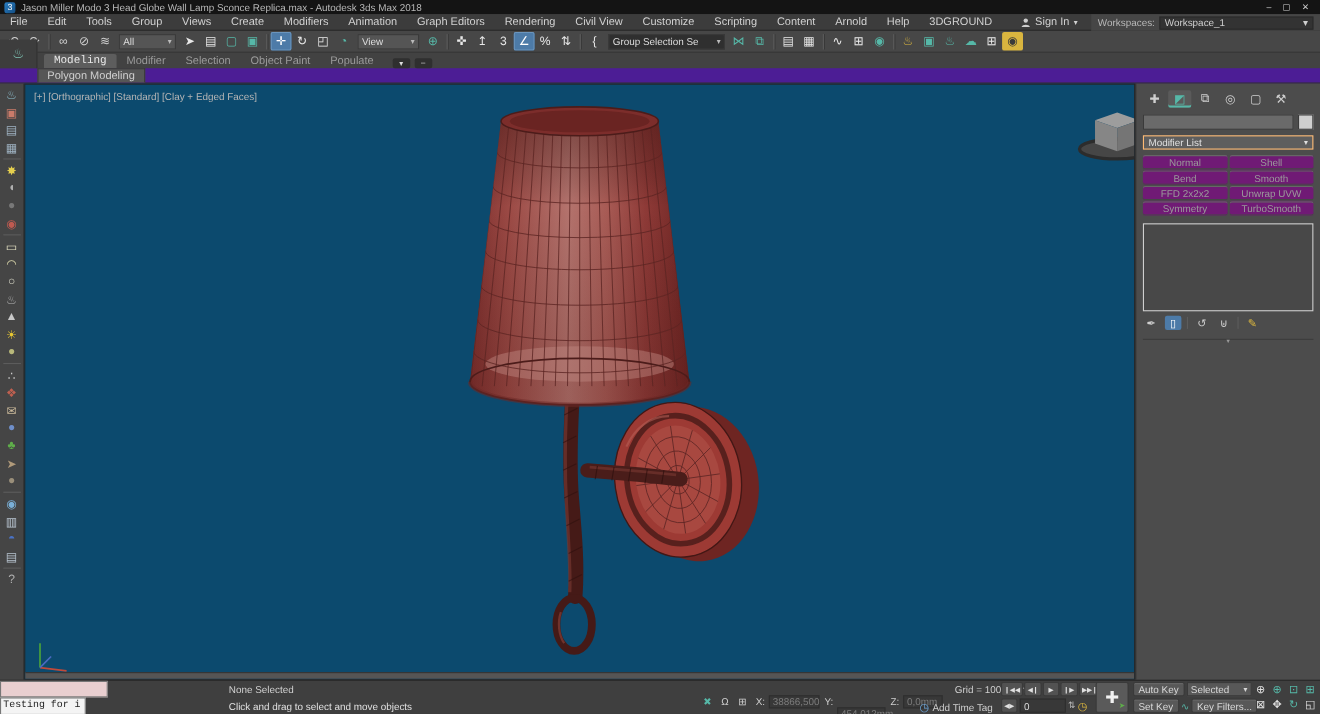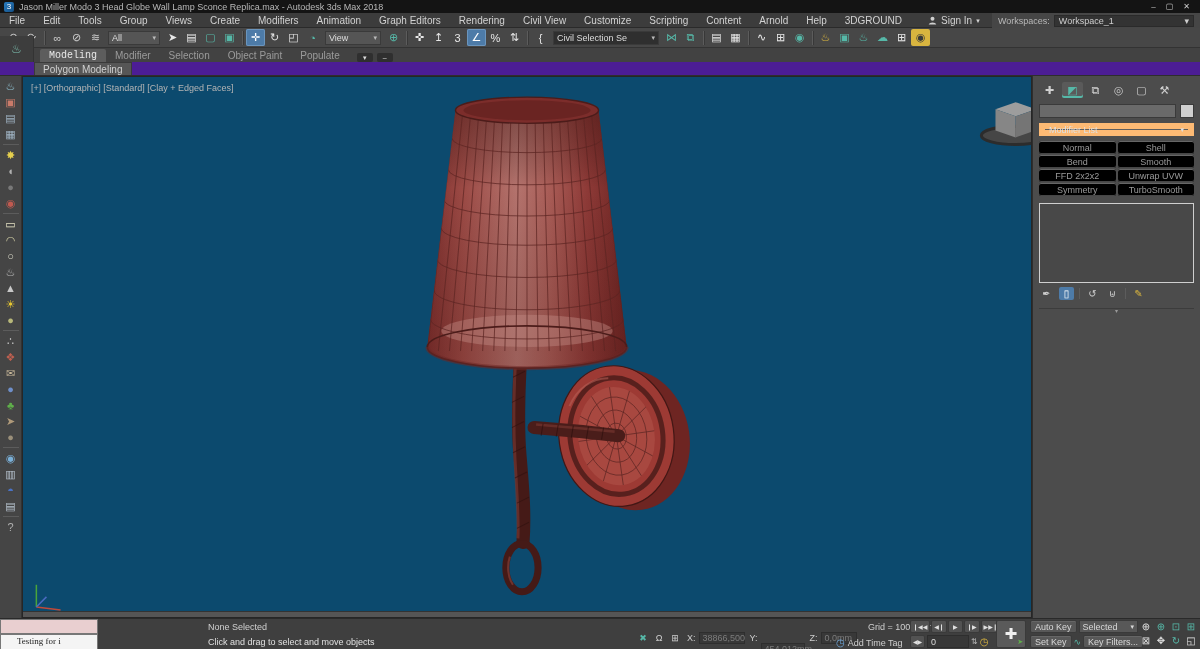--- a/index.html
+++ b/index.html
@@ -77,45 +77,45 @@
   
   .cmdpanel { width:168px; background:#4c4c4c; border-left:1px solid #2e2e2e; position:relative; flex:0 0 auto; }
   .cp-tabs { position:absolute; left:6px; top:6px; display:flex; gap:2px; }
   .cp-tabs .icon { width:21px; height:16px; display:flex; align-items:center; justify-content:center;
     font-size:11px; cursor:pointer; border-radius:2px; }
   .cp-tabs .icon.active { background:#5a5a5a; box-shadow:inset 0 -2px 0 #56b8a8; }
   .cp-name { position:absolute; left:6px; top:28px; right:6px; height:14px; display:flex; gap:4px; }
   .cp-name input { flex:1; background:#6a6a6a; border:1px solid #3a3a3a; height:14px; color:#ddd; font-size:9px; padding:0 3px; }
   .cp-swatch { width:14px; height:14px; background:#cfcfcf; border:1px solid #3a3a3a; cursor:pointer; }
   .cp-modlist { position:absolute; left:6px; top:47px; right:6px; height:13px; background:#5e5e5e;
-    border:6px solid #fdba74; display:flex; align-items:center; justify-content:space-between;
+    border:1px solid #fdba74; display:flex; align-items:center; justify-content:space-between;
     padding:0 4px; font-size:9px; color:#e0e0e0; cursor:pointer;gap:40px; }
   .cp-modlist .dd-arrow { font-size:7px; }
   .modbtns { position:absolute; left:6px; top:65px; right:6px; display:grid;
     grid-template-columns:1fr 1fr; gap:1px 2px; }
-  .modbtns .txt-item { height:13px; background:#000000; box-shadow:inset 0 1px 0 #666, inset 0 -1px 0 #464646;
+  .modbtns .txt-item { height:13px; background:#701a75; box-shadow:inset 0 1px 0 #666, inset 0 -1px 0 #464646;
     color:#9a9a9a; font-size:9px; display:flex; align-items:center; justify-content:center;
     border-radius:2px; cursor:pointer; white-space:nowrap; overflow:hidden; }
   .cp-stack { position:absolute; left:6px; top:127px; right:6px; height:80px; background:#484848;
     border:1px solid #cfcfcf; }
   .cp-stack-icons { position:absolute; left:6px; top:211px; display:flex; align-items:center; gap:5px; }
   .cp-stack-icons .icon { width:15px; height:13px; display:flex; align-items:center; justify-content:center;
     font-size:10px; cursor:pointer; border-radius:2px; }
   .cp-stack-icons .icon.active { background:#4d7ba8; }
   .cp-stack-icons .sep { width:1px; height:11px; background:#5c5c5c; }
   .cp-divider { position:absolute; left:6px; right:6px; top:232px; border-top:1px solid #3c3c3c;
     text-align:center; color:#999; font-size:6px; line-height:4px; }
 
   
   .statusbar { height:31px; background:#3f3f3f; border-top:1px solid #2a2a2a; position:relative;
     flex:0 0 auto; font-size:9px; }
   .listener-pink { position:absolute; left:0; top:0; width:98px; height:15px; background:#e9cfd0; border:1px solid #777; }
-  .listener-white { position:absolute; left:0; top:15px; width:98px; height:16px; background:#f4f4f4;
-    border:1px solid #777; color:#222; font-family:Liberation Serif, serif; font-size:9px;
-    padding:1px 16px; white-space:nowrap; overflow:hidden; }
+  .listener-white { position:absolute; left:0; top:15px; width:78px; height:16px; background:#f4f4f4;
+    border:1px solid #777; color:#222; font-family:Liberation Mono, monospace; font-size:9px;
+    padding:1px 2px; white-space:nowrap; overflow:hidden; }
   .sel-status { position:absolute; left:208px; top:3px; color:#d0d0d0; }
   .prompt { position:absolute; left:208px; top:18px; color:#e0e0e0; }
   .coords { position:absolute; left:636px; top:2px; display:flex; align-items:center; gap:3px; }
   .coords .icon { width:14px; height:12px; display:flex; align-items:center; justify-content:center; font-size:9px; cursor:pointer; }
   .coords .axis { color:#cfcfcf; margin-left:2px; }
   .coords .cfield { background:#383838; border:1px solid #2e2e2e; color:#7c7c7c; height:12px;
     display:flex; align-items:center; padding:0 3px; }
   .cfield.fx { width:46px; } .cfield.fy { width:44px;margin-top:22px; } .cfield.fz { width:36px; }
   .gridlbl { position:absolute; left:868px; top:3px; color:#cfcfcf; }
   .timetag { position:absolute; left:836px; top:18px; display:flex; align-items:center; gap:3px; color:#cfcfcf; }
@@ -228,21 +228,21 @@
       <span class="sep"></span>
       <span class="icon" style="color: rgb(232, 232, 232);">✜</span>
       <span class="icon" style="color: rgb(232, 232, 232);">↥</span>
       <span class="icon" style="color: rgb(232, 232, 232);">3</span>
       <span class="icon active" style="color: rgb(255, 255, 255);">∠</span>
       <span class="icon" style="color: rgb(232, 232, 232);">%</span>
       <span class="icon" style="color: rgb(232, 232, 232);">⇅</span>
       <span class="sep"></span>
       <span class="icon" style="color: rgb(232, 232, 232);">{</span>
       <span class="dd dark" style="width: 106px;">
-        <span class="dd-label">Civil Selection Se</span>
+        <span class="dd-label">Group Selection Se</span>
         <span class="dd-arrow">▾</span>
       </span>
       <span class="icon" style="color: rgb(86, 184, 168);">⋈</span>
       <span class="icon" style="color: rgb(86, 184, 168);">⧉</span>
       <span class="sep"></span>
       <span class="icon" style="color: rgb(232, 232, 232);">▤</span>
       <span class="icon" style="color: rgb(232, 232, 232);">▦</span>
       <span class="sep"></span>
       <span class="icon" style="color: rgb(232, 232, 232);">∿</span>
       <span class="icon" style="color: rgb(232, 232, 232);">⊞</span>

